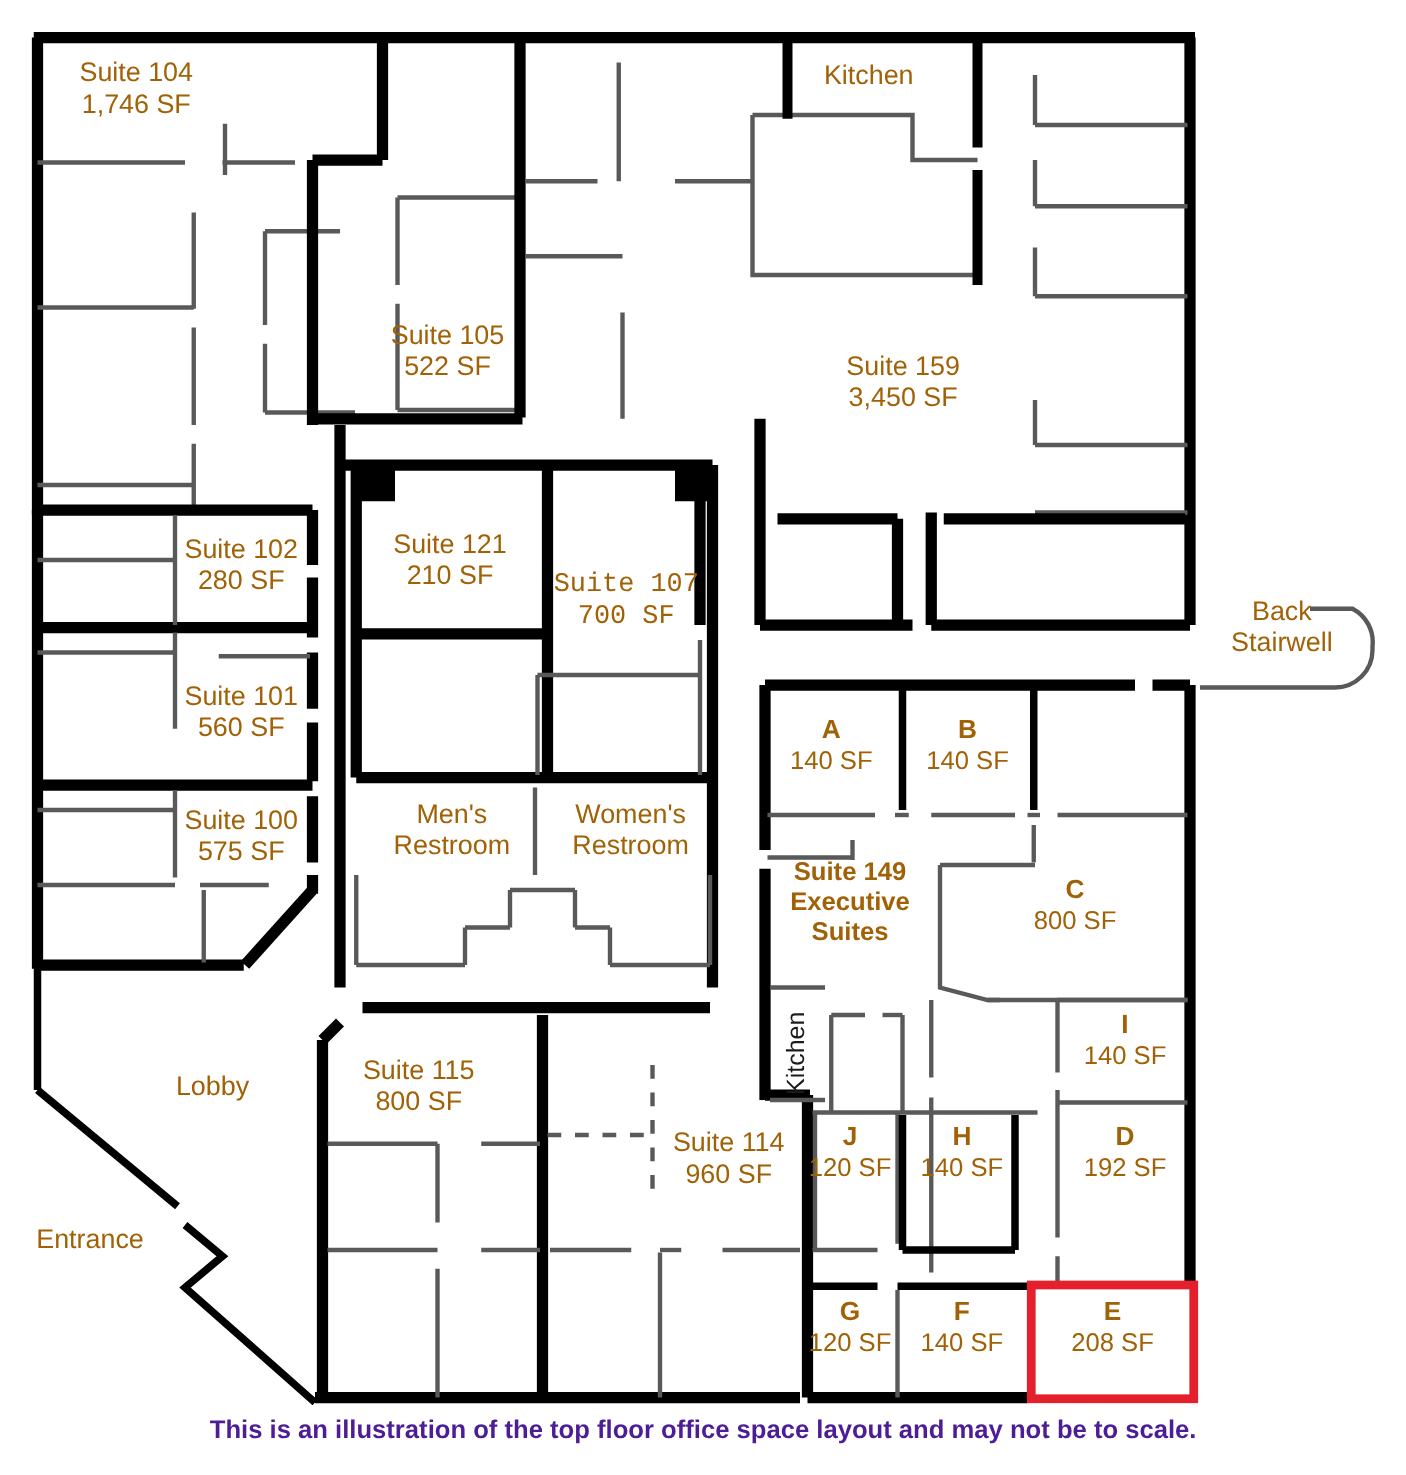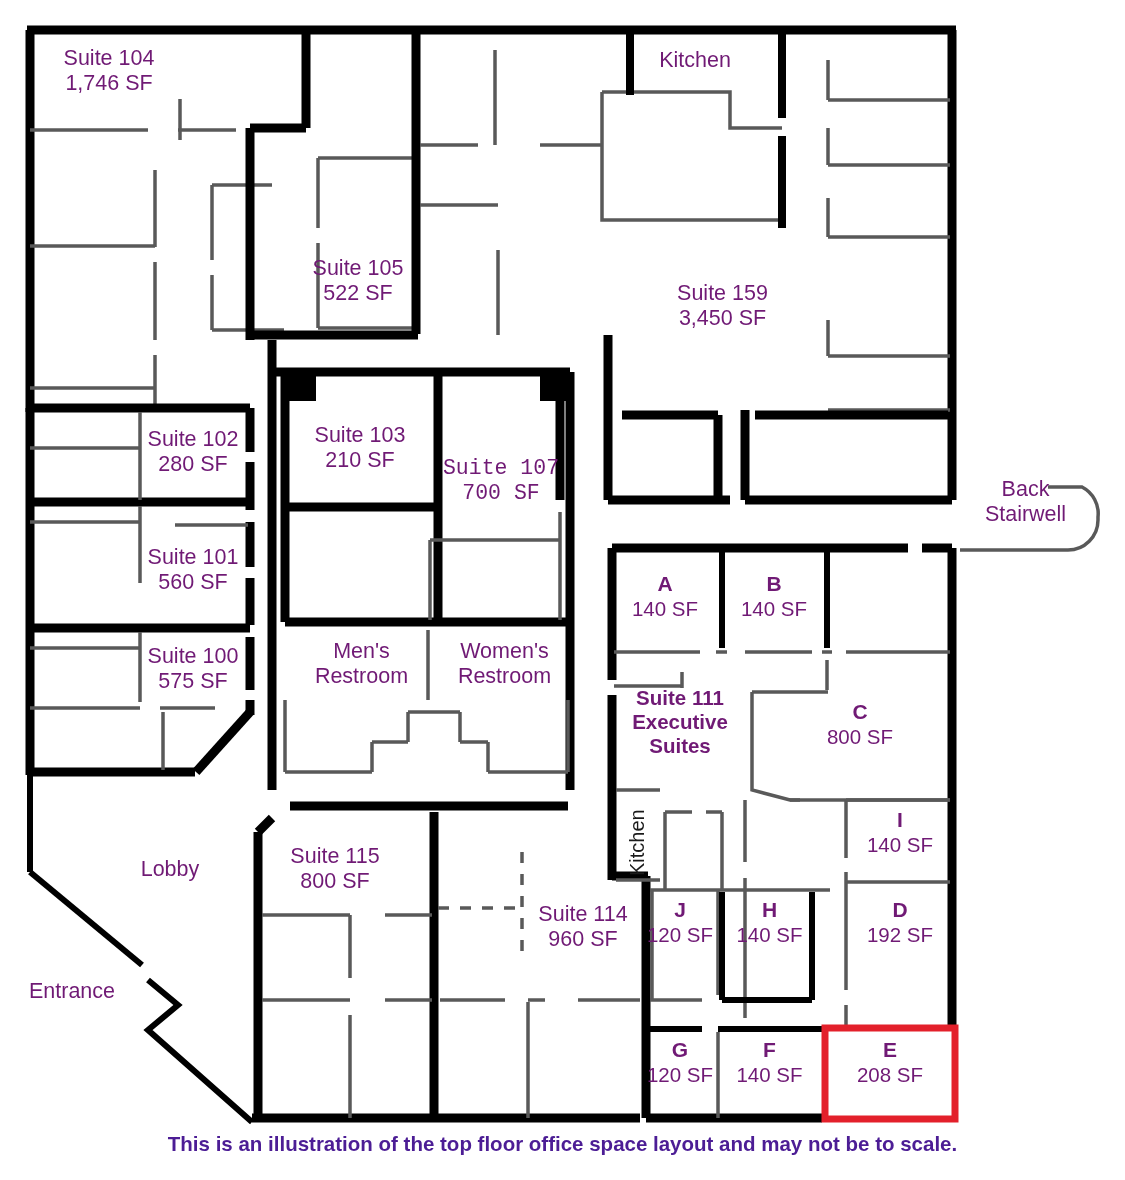--- a/index.html
+++ b/index.html
@@ -25,21 +25,21 @@
     position: absolute;
     left: 0;
     top: 0;
     width: 1125px;
     height: 1180px;
     display: block;
   }
   .lbl {
     position: absolute;
     text-align: center;
-    color: #701a75;
+    color: #a16207;
     line-height: 1.18;
     white-space: nowrap;
     pointer-events: none;
     font-family: "Liberation Sans", sans-serif;
   }
   .lbl-name { display: block; }
   .lbl-area { display: block; }
   .sz-suite  { font-size: 21.5px; }
   .bold { font-weight: bold; }
   .room-letter { font-weight: bold; font-size: 21px; display:block; }
@@ -365,21 +365,21 @@
     <span class="lbl-name">Suite 101</span>
     <span class="lbl-area">560 SF</span>
   </div>
 
   <div class="lbl sz-suite" style="left:128px; top:644px; width:130px;">
     <span class="lbl-name">Suite 100</span>
     <span class="lbl-area">575 SF</span>
   </div>
 
   <div class="lbl sz-suite" style="left:295px; top:423px; width:130px;">
-    <span class="lbl-name">Suite 103</span>
+    <span class="lbl-name">Suite 121</span>
     <span class="lbl-area">210 SF</span>
   </div>
 
   <div class="lbl sz-suite" style="left:436px; top:456px; width:130px;font-family:Liberation Mono, monospace;">
     <span class="lbl-name">Suite 107</span>
     <span class="lbl-area">700 SF</span>
   </div>
 
   <div class="lbl sz-suite" style="left:290px; top:639px; width:143px;">
     <span class="lbl-name">Men's</span>
@@ -408,21 +408,21 @@
     <span class="lbl-name">Suite 114</span>
     <span class="lbl-area">960 SF</span>
   </div>
 
   <div class="lbl sz-suite" style="left:968px; top:477px; width:115px;">
     <span class="lbl-name">Back</span>
     <span class="lbl-area">Stairwell</span>
   </div>
 
   <div class="lbl bold" style="left:616px; top:686px; width:128px; font-size:20.5px; text-align:center;">
-    <span class="lbl-name">Suite 111</span>
+    <span class="lbl-name">Suite 149</span>
     <span class="lbl-name">Executive</span>
     <span class="lbl-name">Suites</span>
   </div>
 
   <div class="vertical-kitchen" style="left:626px; top:876px;">
     <span>Kitchen</span>
   </div>
 
   <div class="lbl" style="left:615px; top:572px; width:100px;">
     <span class="room-letter">A</span>

